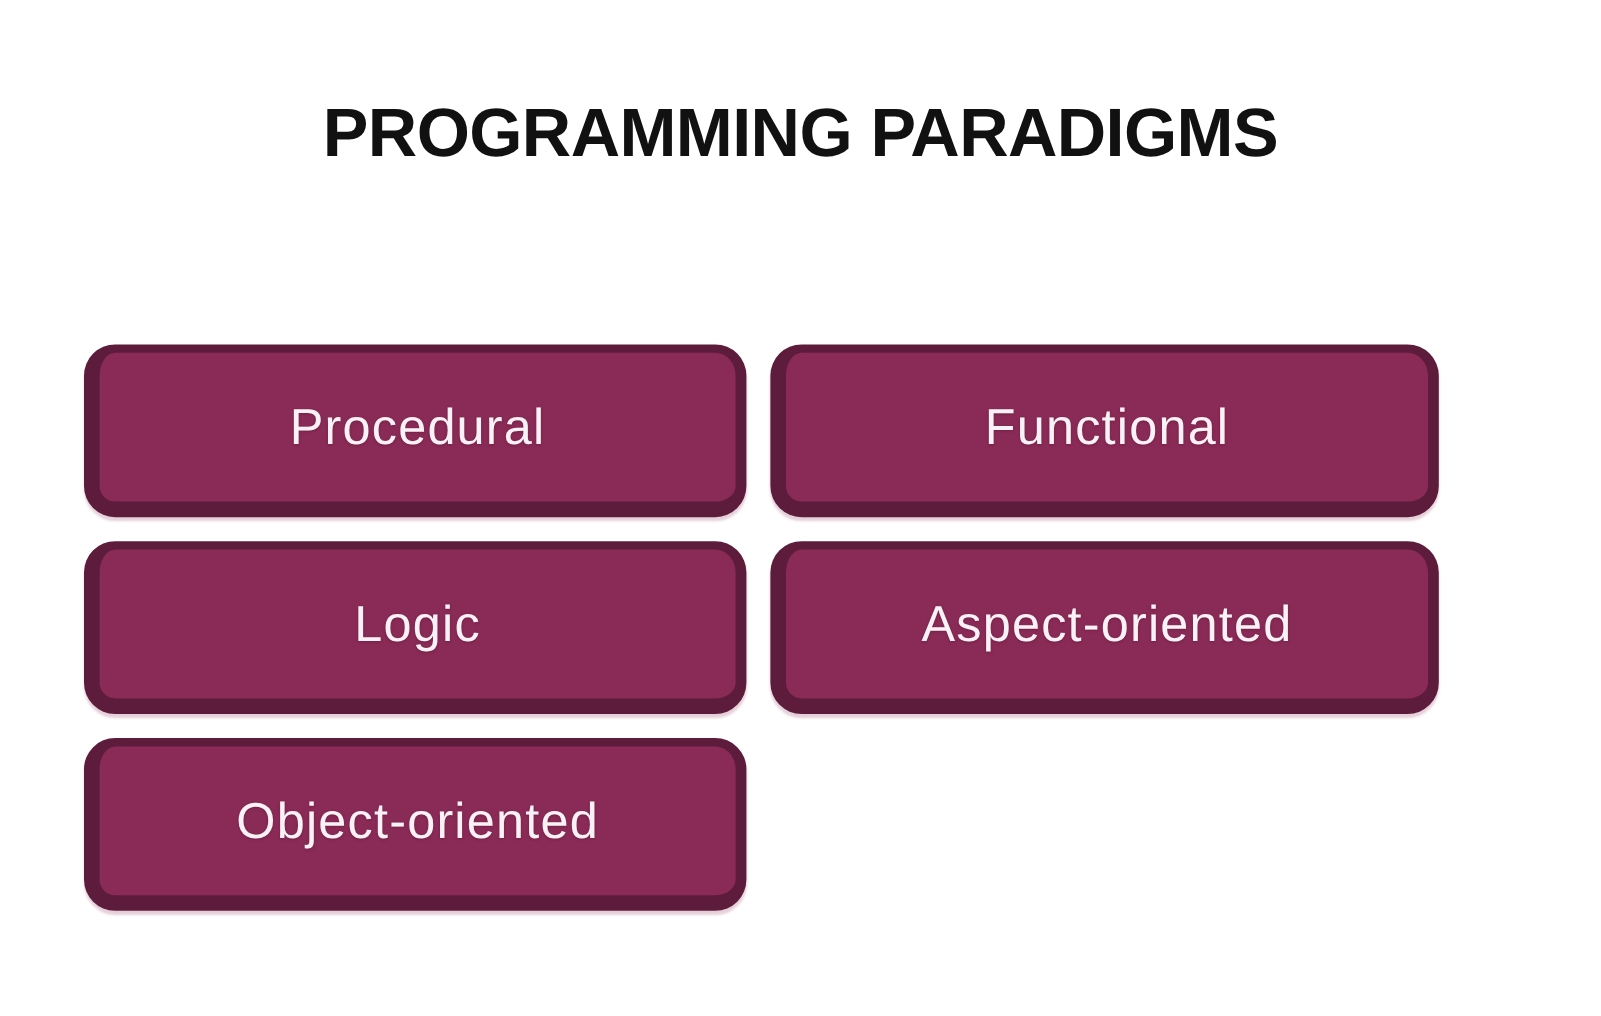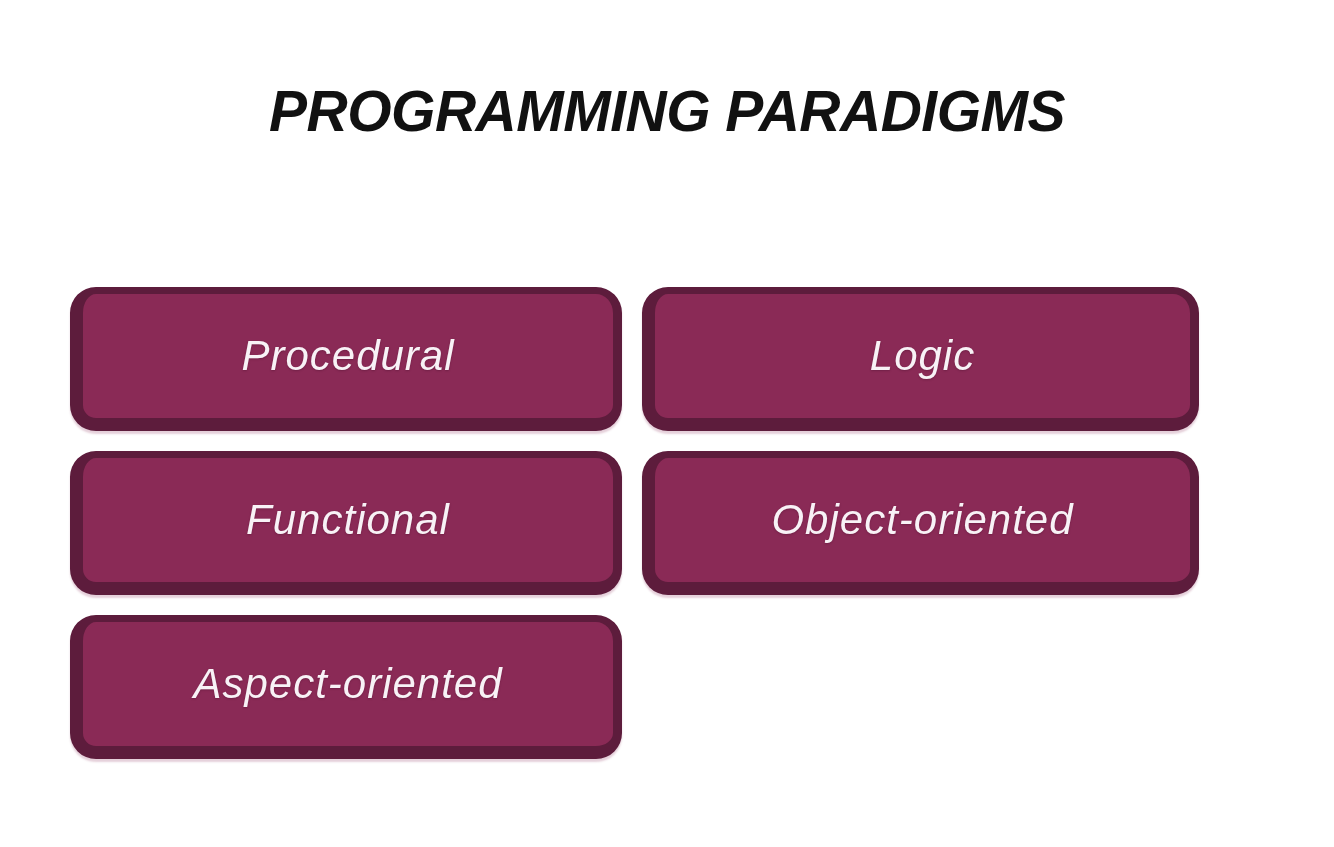--- a/index.html
+++ b/index.html
@@ -7,21 +7,20 @@
     padding: 0;
     background: #ffffff;
     font-family: "Liberation Sans", sans-serif;
   }
   .canvas {
     position: relative;
     width: 1334px;
     height: 817px;
     background: var(--background, #ffffff);
     overflow: hidden;
-    font-style: italic;
   }
   .title {
     position: absolute;
     top: 78px;
     left: 0;
     width: 100%;
     text-align: center;
     font-size: 57px;
     font-weight: 800;
     letter-spacing: -0.5px;
@@ -72,29 +71,29 @@
   <div class="title">PROGRAMMING PARADIGMS</div>
 
   <div class="grid">
 
     <div class="card">
       <span class="card-label">Procedural</span>
     </div>
 
 
     <div class="card">
+      <span class="card-label">Functional</span>
+    </div>
+
+    <div class="card">
       <span class="card-label">Logic</span>
     </div>
 
     <div class="card">
-      <span class="card-label">Functional</span>
+      <span class="card-label">Aspect-oriented</span>
     </div>
 
     <div class="card">
       <span class="card-label">Object-oriented</span>
     </div>
 
-    <div class="card">
-      <span class="card-label">Aspect-oriented</span>
-    </div>
-
   </div>
 </div>
 
 </body></html>

